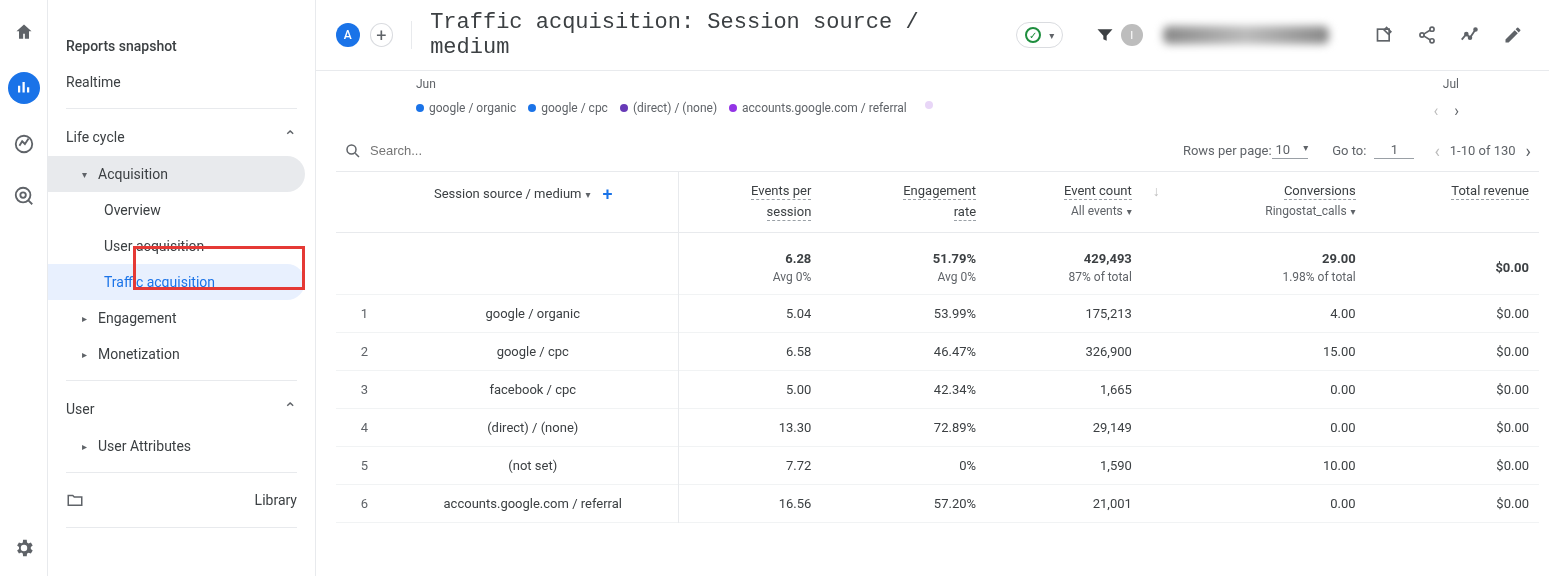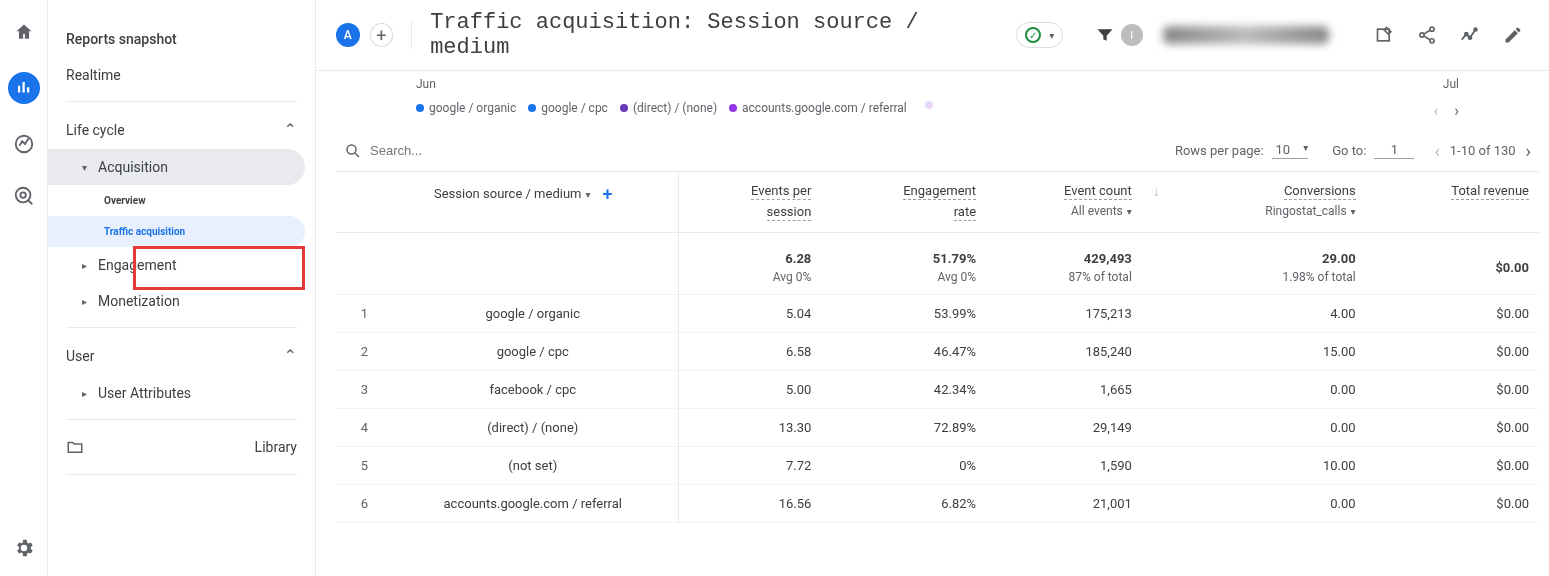--- a/index.html
+++ b/index.html
@@ -4,27 +4,27 @@
 <style>
   * { box-sizing: border-box; margin: 0; padding: 0; }
   html, body { height: 100%; font-family: Roboto, Arial, sans-serif; font-size: 13px; color: #3c4043; background: #fff; }
   .app { display: flex; height: 100vh; }
   
   .rail { width: 48px; display: flex; flex-direction: column; align-items: center; padding-top: 20px; gap: 28px; border-right: 1px solid #e8eaed; }
   .rail .icon { width: 24px; height: 24px; display:flex; align-items:center; justify-content:center; color:#5f6368; cursor:pointer; }
   .rail .icon.reports { background:#1a73e8; color:#fff; border-radius:50%; width:32px; height:32px; }
   .rail .spacer { flex:1; }
   
-  .sidebar { width: 268px; border-right:1px solid #e8eaed; padding:21px 0; overflow:auto; position:relative;}
+  .sidebar { width: 268px; border-right:1px solid #e8eaed; padding:28px 0; overflow:auto; position:relative;}
   .sidebar .item { padding:10px 18px; font-size:14px; color:#3c4043; cursor:pointer; display:flex; align-items:center; justify-content:space-between;}
   .sidebar .section-head { padding:10px 18px; font-size:14px; color:#3c4043; display:flex; align-items:center; justify-content:space-between; }
   .sidebar .section-body {}
   .sidebar .sub { padding:10px 8px 10px 34px; font-size:14px; display:flex; align-items:center; cursor:pointer; }
   .sidebar .sub .caret { width:16px; font-size:10px; color:#5f6368; }
-  .sidebar .sub2 { padding:10px 8px 10px 56px; font-size:10px; cursor:pointer;font-weight:bold; }
+  .sidebar .sub2 { padding:10px 8px 10px 56px; font-size:14px; cursor:pointer; }
   .sidebar .sub.selected { background:#e8eaed; border-radius:0 18px 18px 0; }
   .sidebar .sub2.active { color:#1a73e8; background:#e8f0fe; border-radius:0 18px 18px 0; position:relative; }
   .sidebar .divider { height:1px; background:#e8eaed; margin:8px 18px; }
   .highlight-box { position:absolute; border:3px solid #e53935; pointer-events:none; }
   
   .main { flex:1; display:flex; flex-direction:column; overflow:hidden; }
   .topbar { display:flex; align-items:center; padding:10px 20px; border-bottom:1px solid #e8eaed; gap:10px; }
   .avatar-a { width:24px; height:24px; border-radius:50%; background:#1a73e8; color:#fff; font-size:12px; display:flex; align-items:center; justify-content:center; font-weight:500;}
   .add-circle { width:24px; height:24px; border-radius:50%; border:1px solid #dadce0; display:flex; align-items:center; justify-content:center; color:#5f6368; cursor:pointer; font-size:18px;}
   .vert-div { width:1px; height:28px; background:#e8eaed; margin:0 8px; }
@@ -41,21 +41,21 @@
   .legend { display:flex; align-items:flex-start; gap:18px; padding:6px 80px 10px; font-size:12px; color:#5f6368; }
   .legend .axis { flex:0 0 auto; }
   .legend-items {display:flex; align-items:center; gap:12px;}
   .legend-item { display:flex; align-items:center; gap:5px;}
   .dot { width:8px; height:8px; border-radius:50%; }
   .legend-nav { display:flex; gap:16px; color:#bdbdbd; font-size:16px;}
   
   .table-top { display:flex; align-items:center; padding:10px 8px; border-bottom:1px solid #e8eaed; color:#5f6368; font-size:13px;}
   .search-wrap {display:flex; align-items:center; gap:8px; flex:1;}
   .search-wrap input { border:none; outline:none; font-size:13px; color:#3c4043; width:220px; }
-  .rpp { display:flex; align-items:center; gap:8px; margin-right:24px;}
+  .rpp { display:flex; align-items:center; margin-right:24px;}
   .rpp .val { border-bottom:1px solid #9aa0a6; padding:0 18px 1px 4px; min-width:28px; position:relative;}
   .rpp .val::after { content:"▾"; position:absolute; right:0; font-size:10px; color:#5f6368;}
   .goto {display:flex; align-items:center; gap:8px; margin-right:20px;}
   .goto .val { border-bottom:1px solid #9aa0a6; padding:0 4px 1px; min-width:40px; text-align:center;}
   .pag { display:flex; align-items:center; gap:10px;}
   .pag .chev { color:#bdbdbd; font-size:18px; cursor:pointer;}
   .pag .chev.enabled { color:#5f6368;}
   .grid { width:100%; border-collapse:collapse;}
   .grid th, .grid td { padding:11px 10px; font-size:13px; }
   .grid thead th { color:#3c4043; font-weight:400; vertical-align:top; }
@@ -123,20 +123,21 @@
     <div class="section-head">
       <span>Life cycle</span>
       <span style="font-size:16px;color:#5f6368;">⌃</span>
     </div>
     <div class="section-body">
       <div class="sub selected" style="margin-right:10px;">
         <span class="caret">▾</span>
         <span>Acquisition</span>
       </div>
       <div class="sub2">Overview</div>
+      <div class="sub2">User acquisition</div>
       <div class="sub2 active" style="margin-right:10px;">Traffic acquisition</div>
       <div class="sub">
           <span class="caret">▸</span>
           <span>Engagement</span>
         </div>
       <div class="sub">
           <span class="caret">▸</span>
           <span>Monetization</span>
         </div>
     </div>
@@ -361,21 +362,21 @@
               <td class="num">175,213</td>
               <td></td>
               <td class="num">4.00</td>
               <td class="num">$0.00</td>
             </tr>
             <tr>
               <td class="idx-col">2</td>
               <td class="dim-col" style="padding-left:20px;">google / cpc</td>
               <td class="num vdiv">6.58</td>
               <td class="num">46.47%</td>
-              <td class="num">185,240</td>
+              <td class="num">326,900</td>
               <td></td>
               <td class="num">15.00</td>
               <td class="num">$0.00</td>
             </tr>
             <tr>
               <td class="idx-col">3</td>
               <td class="dim-col" style="padding-left:20px;">facebook / cpc</td>
               <td class="num vdiv">5.00</td>
               <td class="num">42.34%</td>
               <td class="num">1,665</td>
@@ -400,21 +401,21 @@
               <td class="num">0%</td>
               <td class="num">1,590</td>
               <td></td>
               <td class="num">10.00</td>
               <td class="num">$0.00</td>
             </tr>
             <tr>
               <td class="idx-col">6</td>
               <td class="dim-col" style="padding-left:20px;">accounts.google.com / referral</td>
               <td class="num vdiv">16.56</td>
-              <td class="num">6.82%</td>
+              <td class="num">57.20%</td>
               <td class="num">21,001</td>
               <td></td>
               <td class="num">0.00</td>
               <td class="num">$0.00</td>
             </tr>
           </tbody>
       </table>
     </div>
   </div>
 </div>

